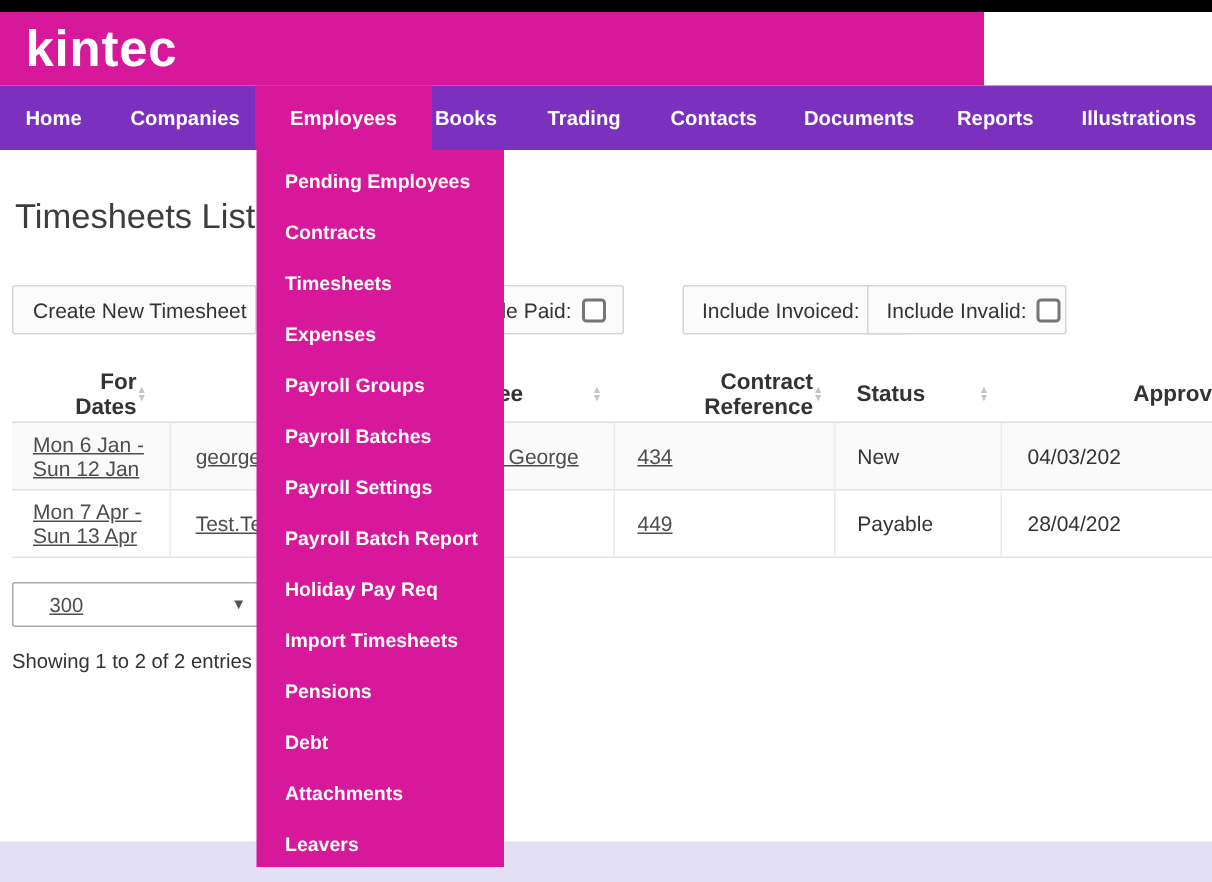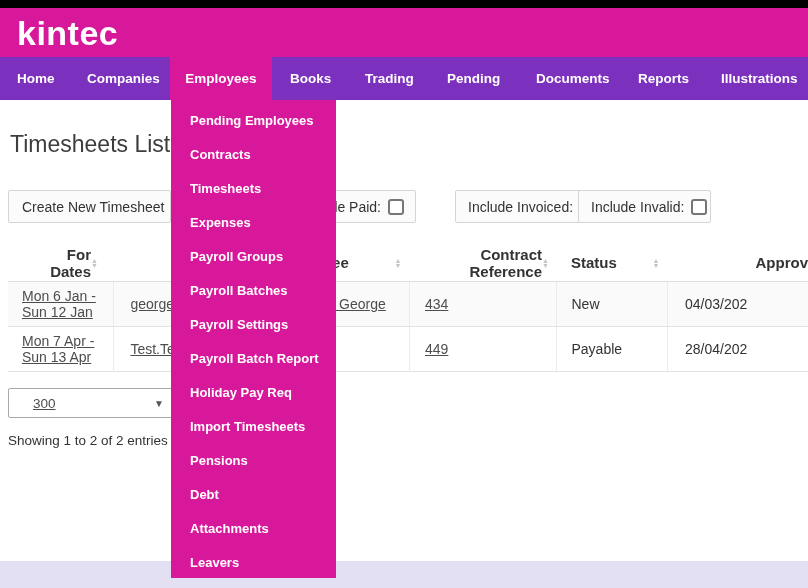--- a/index.html
+++ b/index.html
@@ -2,28 +2,28 @@
 <html><head>
 <meta charset="utf-8">
 <style>
   * { margin:0; padding:0; box-sizing:border-box; }
   html,body { width:808px; height:588px; }
   body { font-family:"Liberation Sans", sans-serif; background:#fff; }
   .page { position:relative; width:808px; height:588px; overflow:hidden; background:#fff; }
 
   
   .topbar { position:absolute; left:0; top:0; width:808px; height:8px; background:#000; }
-  .header { position:absolute; left:0; top:8px; width:808px; height:49px; background:#d8189b; }
+  .header { position:absolute; left:0; top:8px; width:656px; height:49px; background:#d8189b; }
   .logo { position:absolute; left:17px; top:6px; color:#fff; font-size:34px; font-weight:800; letter-spacing:.5px; }
   .nav { position:absolute; left:0; top:57px; width:808px; height:43px; background:#7c30be; }
   .nav-item { position:absolute; top:0; height:43px; line-height:43px; color:#fff; font-size:13.5px; font-weight:bold; cursor:pointer; white-space:nowrap; }
   .nav-home { left:17px; } .nav-companies { left:87px; } .nav-books { left:290px; }
   .nav-trading { left:365px; } .nav-contacts { left:447px; } .nav-documents { left:536px; }
   .nav-reports { left:638px; } .nav-illustrations { left:721px; }
-  .nav-tab-active { position:absolute; left:170px; top:0; width:102px; height:43px; background:#d8189b; text-align:center; }
+  .nav-tab-active { position:absolute; left:170px; top:0; width:118px; height:43px; background:#d8189b; text-align:center; }
   .nav-tab-active .nav-item-label { display:inline-block; line-height:43px; color:#fff; font-size:13.5px; font-weight:bold; }
 
   
   .menu { position:absolute; left:171px; top:100px; width:165px; height:478px; background:#d8189b; z-index:40; padding-top:4px; }
   .menu-item { height:34px; line-height:34px; padding-left:19px; color:#fff; font-size:13px; font-weight:bold; cursor:pointer; white-space:nowrap; }
 
   
   .page-title { position:absolute; left:10px; top:131px; font-size:23px; color:#3d3d3d; }
   .filter-box { position:absolute; top:190px; height:33px; background:#fbfbfb; border:1px solid #d5d5d5; border-radius:2px;
                 display:flex; align-items:center; font-size:14px; color:#333; }
@@ -70,21 +70,21 @@
   </div>
 
   <div class="nav">
     <span class="nav-item nav-home">Home</span>
     <span class="nav-item nav-companies">Companies</span>
     <span class="nav-tab-active">
       <span class="nav-item-label">Employees</span>
     </span>
     <span class="nav-item nav-books">Books</span>
     <span class="nav-item nav-trading">Trading</span>
-    <span class="nav-item nav-contacts">Pending</span>
+    <span class="nav-item nav-contacts">Contacts</span>
     <span class="nav-item nav-documents">Documents</span>
     <span class="nav-item nav-reports">Reports</span>
     <span class="nav-item nav-illustrations">Illustrations</span>
   </div>
 
   <div class="page-title">Timesheets List - 202</div>
 
   <div class="filter-box box-create">
     <span>Create New Timesheet</span>
   </div>

